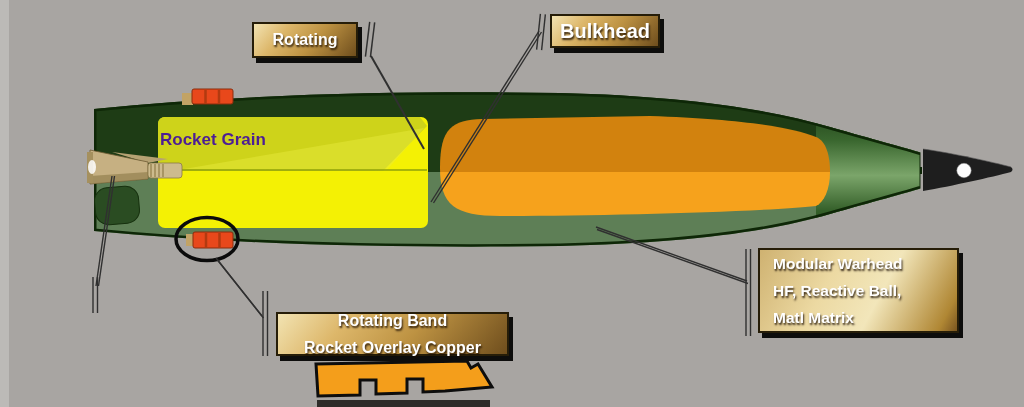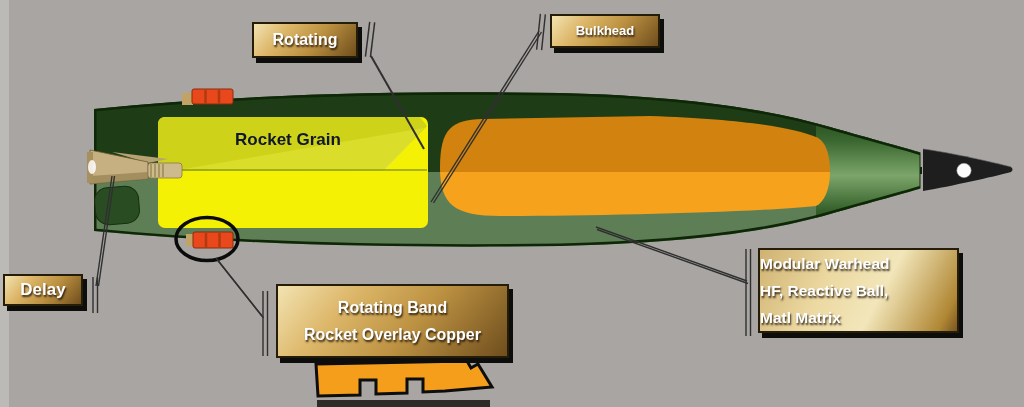--- a/index.html
+++ b/index.html
@@ -15,23 +15,23 @@
     border:2px solid #261d08;
     box-shadow:4px 5px 0 #0d0d0c;
     text-shadow:1px 2px 2px rgba(25,12,0,0.85);
     box-sizing:border-box;
     line-height:1.2;
   }
   .callout.light{
     background:linear-gradient(118deg,#cfb271 0%,#ecd9a2 35%,#f2e6ba 60%,#b08734 92%,#7a5520 100%);
   }
   .callout.multiline{flex-direction:column;}
-  .callout.left-align{align-items:flex-start;justify-content:center;}
+  .callout.left-align{align-items:flex-start;justify-content:center;padding-left:13px;}
   .grain-label{
-    position:absolute;color:#0f172a;font-weight:bold;text-align:center;
+    position:absolute;color:#4c1d95;font-weight:bold;
   }
 </style>
 </head>
 <body>
 
 <div id="stage">
 
   <svg id="diagram-svg" width="1024" height="407" viewBox="0 0 1024 407">
     <defs>
       <clipPath id="bodyClip">
@@ -146,25 +146,24 @@
 
     <path d="M316,364 L467,361 L471,368 L478,364 L492,387 L445,391 L423,392 L423,379 L407,379
              L407,393 L376,394 L376,380 L360,380 L360,395 L318,396 Z" fill="#f49e1b" stroke="#0d0d0d" stroke-width="3"></path>
     <rect x="317" y="400" width="173" height="7" fill="#2e2c29"></rect>
   </svg>
 
   <div class="grain-label" style="left:160px;top:130px;width:256px;font-size:17px;">Rocket Grain</div>
 
   <div class="callout" style="left:252px;top:22px;width:106px;height:36px;font-size:16px;">Rotating</div>
 
-  <div class="callout" style="left:550px;top:14px;width:110px;height:34px;font-size:13px;">Bulkhead</div>
+  <div class="callout" style="left:550px;top:14px;width:110px;height:34px;font-size:20px;">Bulkhead</div>
 
-  <div class="callout" style="left:3px;top:274px;width:80px;height:32px;font-size:17px;">Delay</div>
 
-  <div class="callout multiline" style="left:276px;top:284px;width:233px;height:74px;font-size:16px;line-height:1.7;">
+  <div class="callout multiline" style="left:276px;top:312px;width:233px;height:44px;font-size:16px;line-height:1.7;">
     <span>Rotating Band</span>
     <span>Rocket Overlay Copper</span>
   </div>
 
   <div class="callout light multiline left-align" style="left:758px;top:248px;width:201px;height:85px;font-size:15.5px;line-height:1.75;">
     <span>Modular Warhead</span>
     <span>HF, Reactive Ball,</span>
     <span>Matl Matrix</span>
   </div>
 

